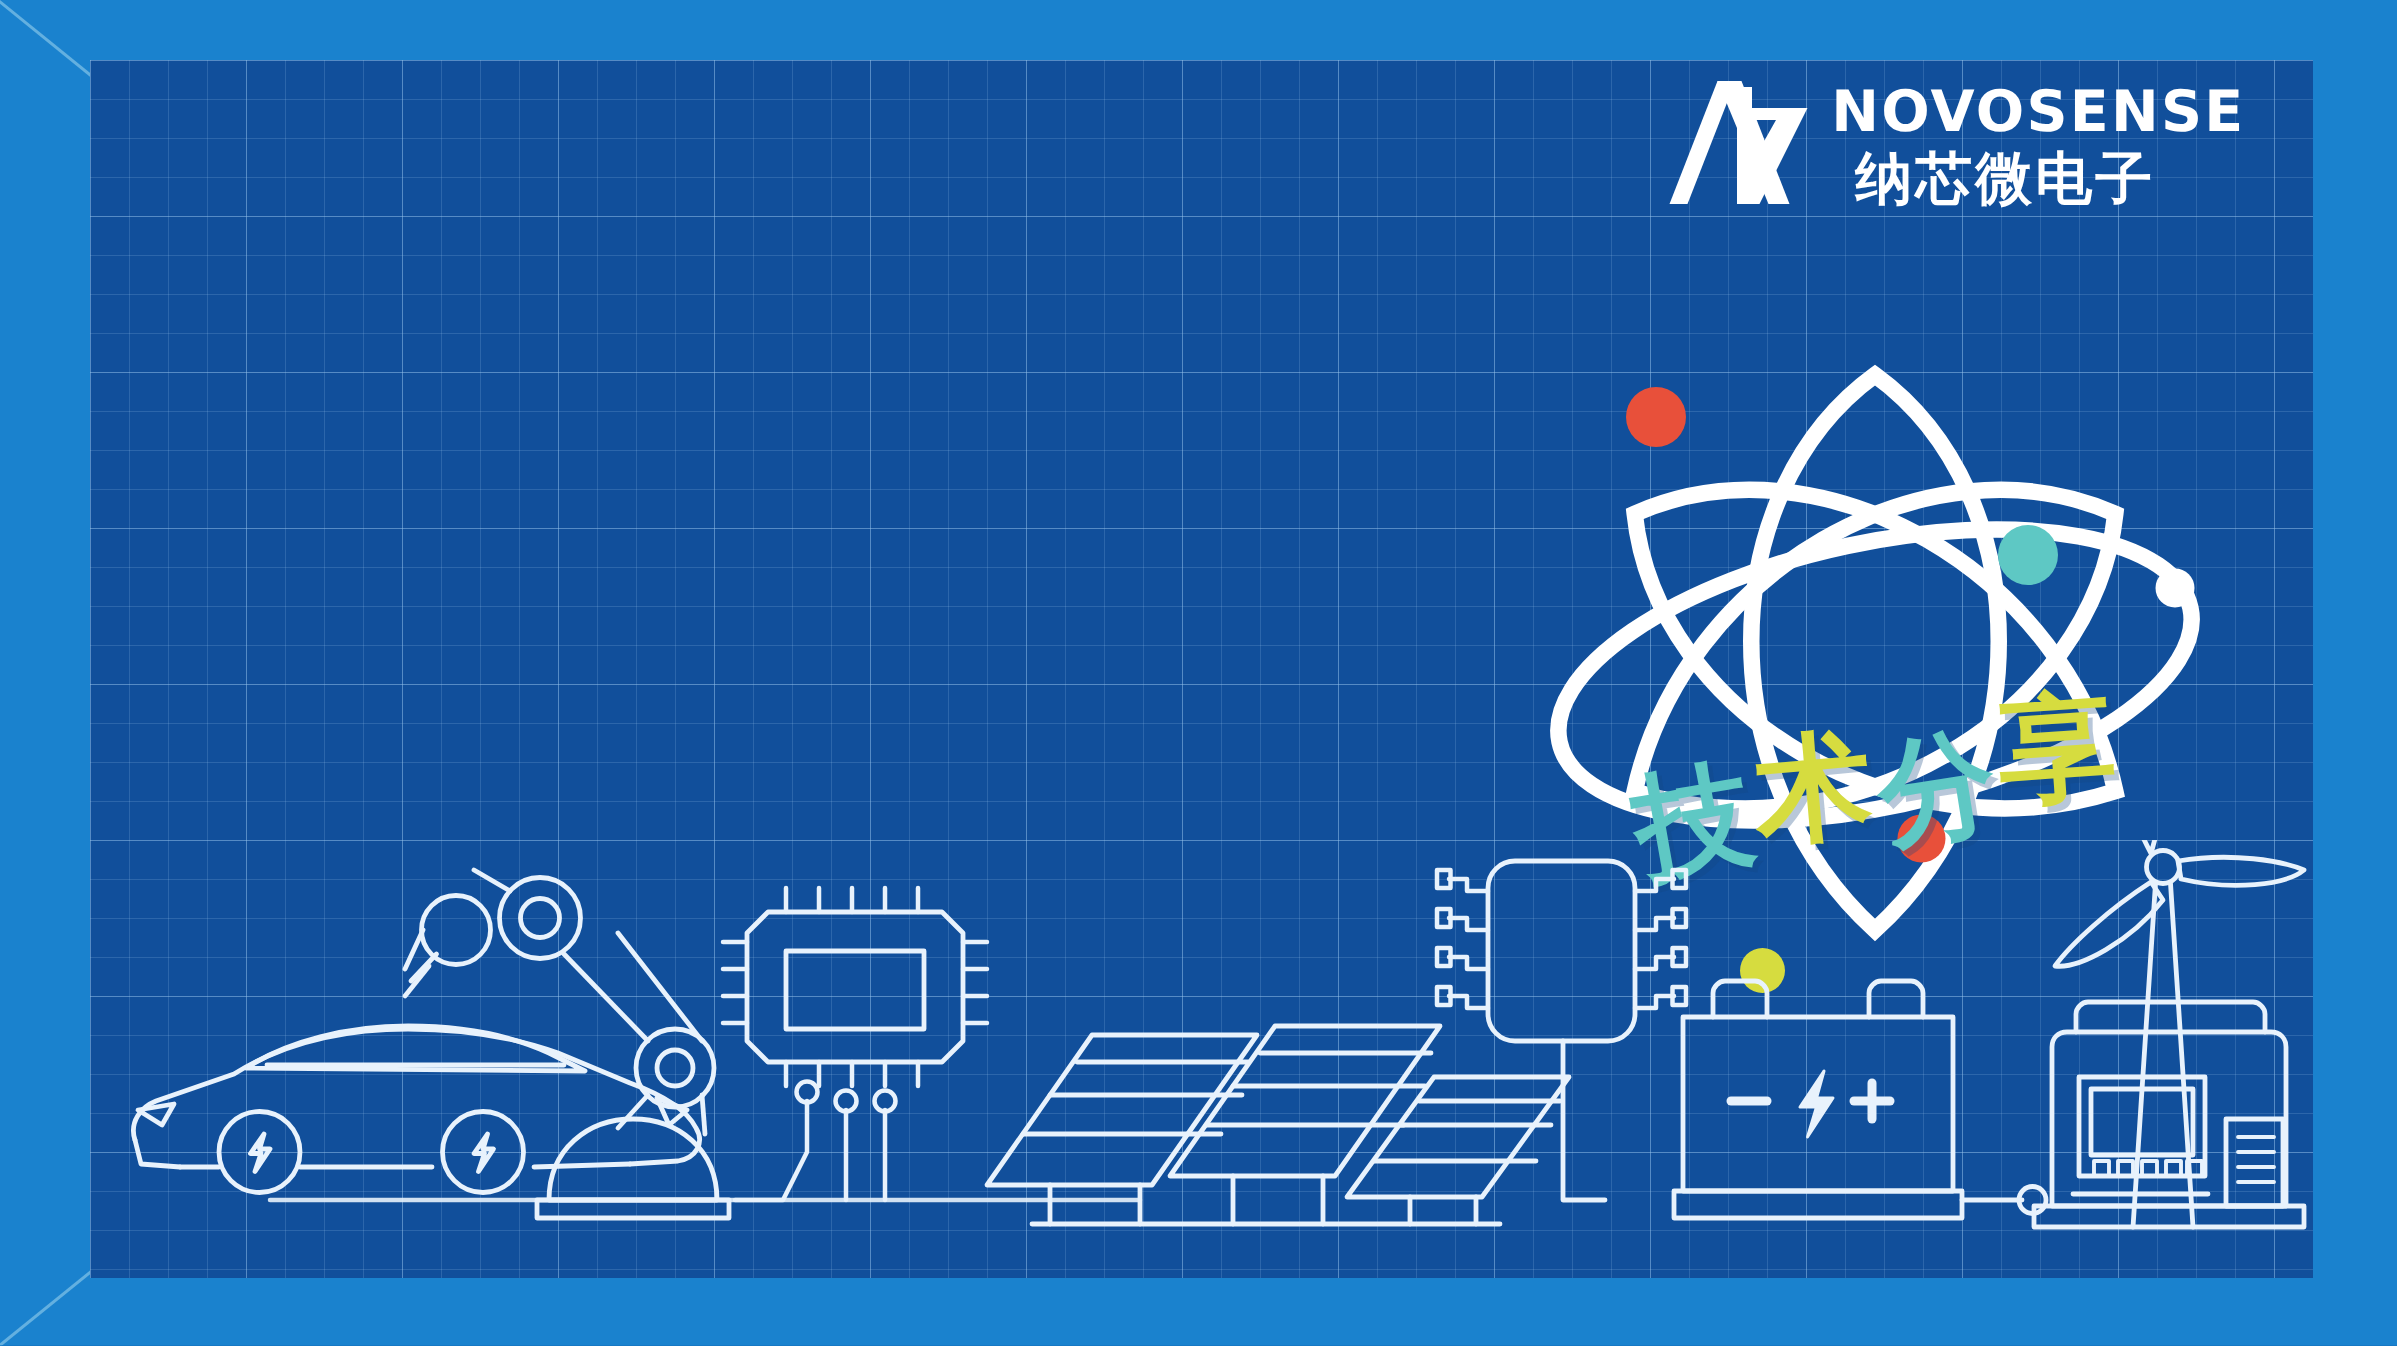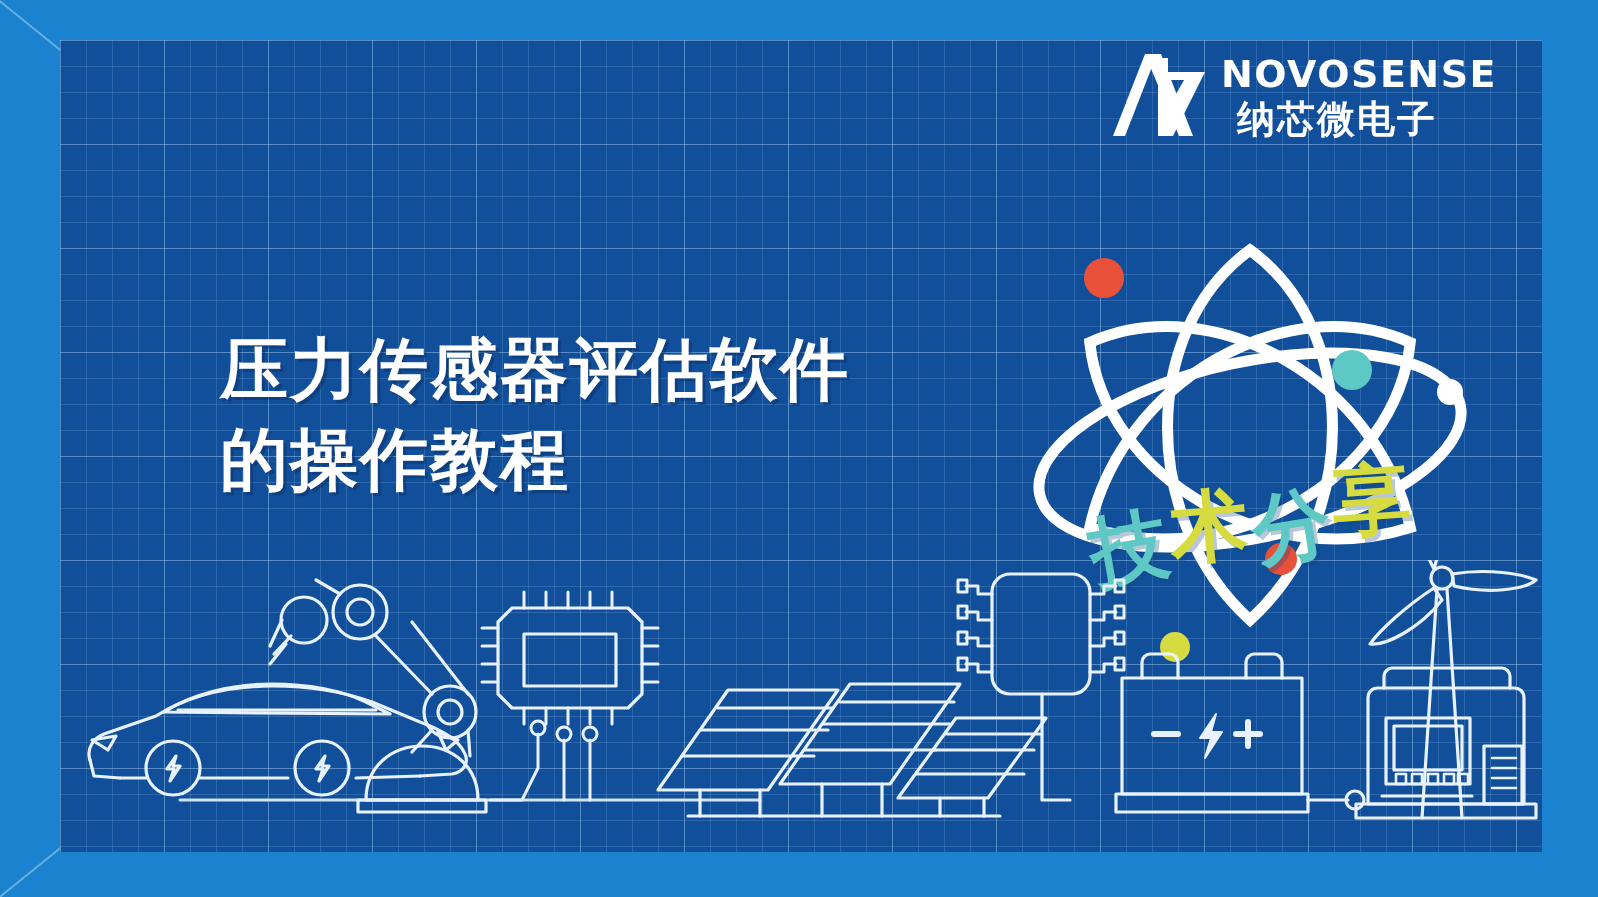--- a/index.html
+++ b/index.html
@@ -146,22 +146,20 @@
         <polygon fill="#ffffff" points="34,2 50,2 82,84 68,84"></polygon>
         <polygon fill="#ffffff" points="55,20 94,20 62,84 55,84 55,60 73,28 55,28"></polygon>
         <polygon fill="#ffffff" points="47,6 57,6 57,84 47,84"></polygon>
       </svg>
       <div class="logo-text">
         <div class="logo-word">NOVOSENSE</div>
         <div class="logo-cn">纳芯微电子</div>
       </div>
     </div>
 
-    <div class="headline">压力传感器评估软件
-的操作教程</div>
 
     <div class="atom">
       <svg viewBox="0 0 500 470">
         <g fill="none" stroke="#ffffff" stroke-width="11" stroke-linecap="round">
 
           <path d="M250 30 C 360 110, 360 300, 250 400 C 140 300, 140 110, 250 30 Z"></path>
 
           <path d="M250 30 C 360 110, 360 300, 250 400 C 140 300, 140 110, 250 30 Z" transform="rotate(60 250 215)"></path>
 
           <path d="M250 30 C 360 110, 360 300, 250 400 C 140 300, 140 110, 250 30 Z" transform="rotate(-60 250 215)"></path>

